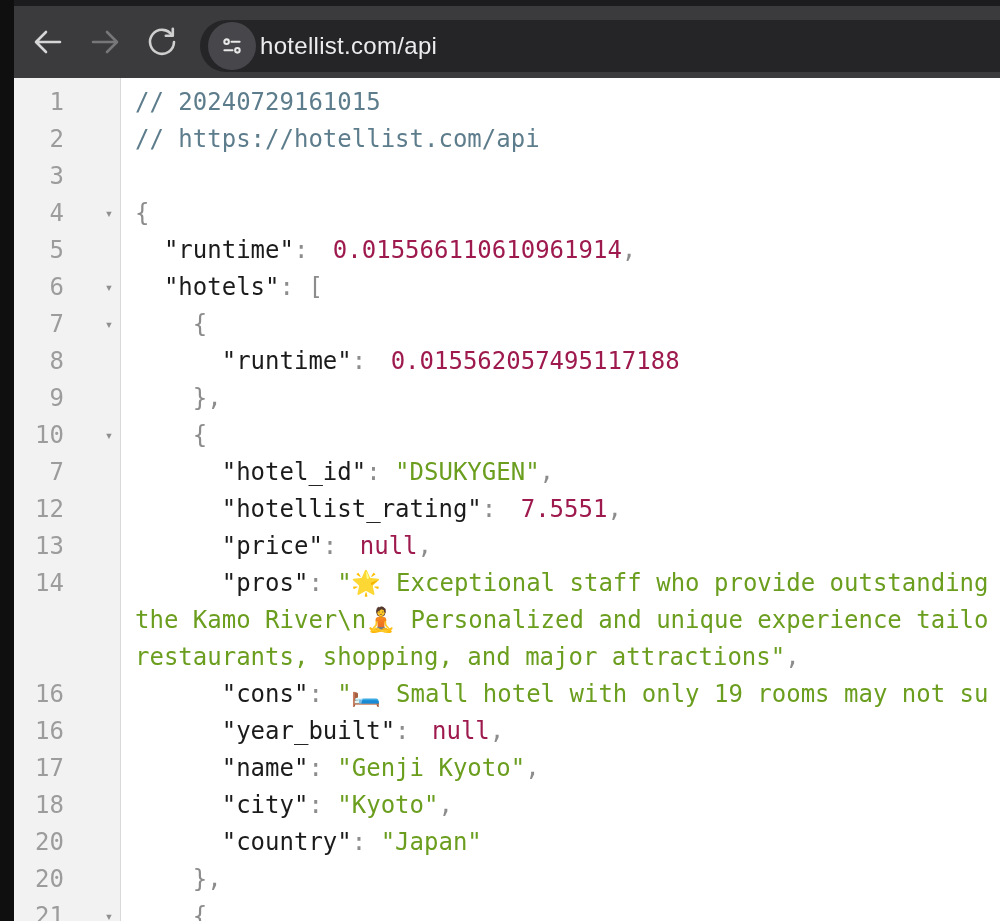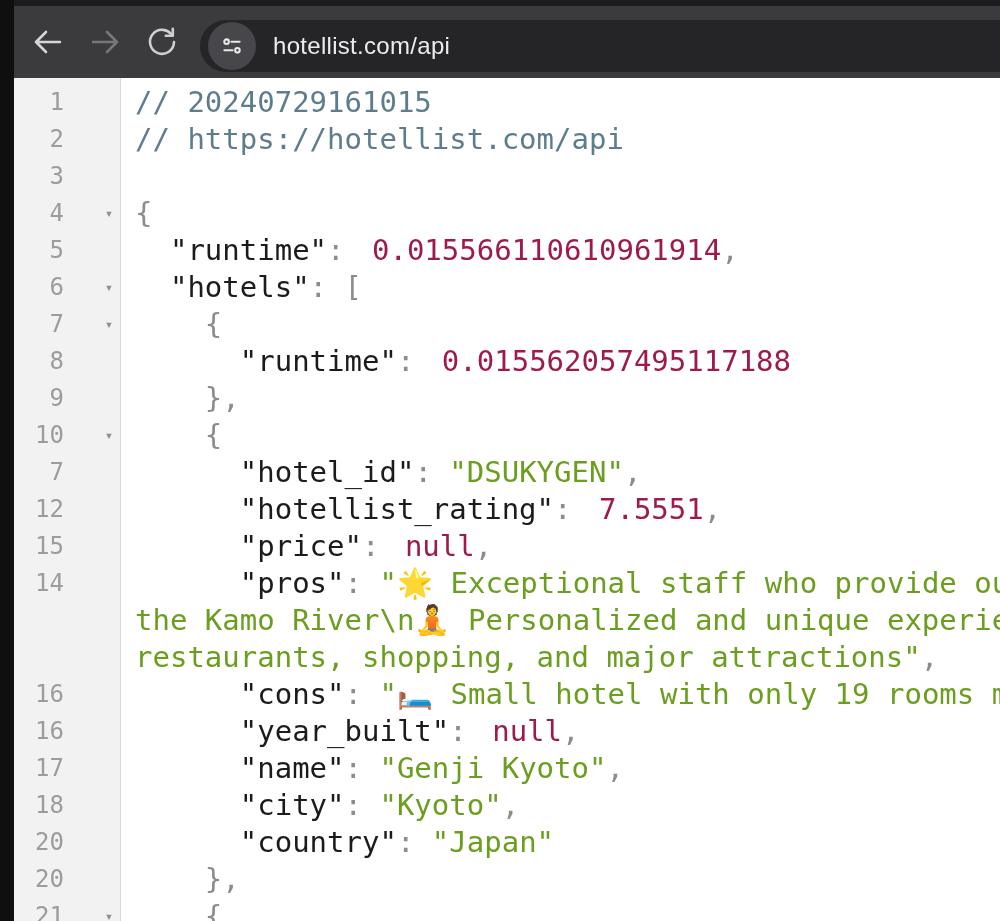--- a/index.html
+++ b/index.html
@@ -11,35 +11,35 @@
   
   .chrome-top-edge{position:absolute;top:0;left:0;width:1000px;height:6px;background:#1c1c1e;}
   .chrome{position:absolute;top:6px;left:0;width:1000px;height:72px;background:#3b3b3e;border-bottom:1px solid #2a2a2c;}
   .nav-btn{position:absolute;top:50%;transform:translateY(-50%);width:36px;height:36px;background:none;border:none;padding:0;cursor:pointer;}
   .nav-btn svg{display:block;width:36px;height:36px;}
   .btn-back{left:30px;}
   .btn-forward{left:87px;}
   .btn-reload{left:144px;}
   .url-bar{position:absolute;left:200px;top:14px;width:800px;height:52px;background:#252528;border-radius:26px 0 0 26px;}
   .tune-circle{position:absolute;left:8px;top:2px;width:48px;height:48px;border-radius:50%;background:#47474b;display:flex;align-items:center;justify-content:center;cursor:pointer;}
-  .url-text{position:absolute;left:73px;top:0;height:68px;line-height:52px;
+  .url-text{position:absolute;left:60px;top:0;height:68px;line-height:52px;
     font-family:"Liberation Sans",sans-serif;font-size:24px;color:#ececee;letter-spacing:.3px;white-space:nowrap;}
 
   
   .left-strip{position:absolute;left:0;top:0;width:14px;height:921px;background:#0f0f0f;z-index:10;}
 
   
   .editor{position:absolute;top:78px;left:14px;width:986px;height:843px;overflow:hidden;background:#fff;}
   .gutter-bg{position:absolute;left:0;top:0;width:106px;height:100%;background:#f2f2f2;border-right:1px solid #d9d9d9;}
   #code-rows{position:absolute;top:6px;left:0;width:100%;}
   .row{display:flex;height:37px;line-height:37px;}
   .gut{width:107px;flex:none;position:relative;}
   .num{position:absolute;left:0;width:50px;text-align:right;font-size:24px;color:#9c9c9c;user-select:none;}
   .fold{position:absolute;left:82px;width:26px;text-align:center;font-size:14px;color:#8f8f8f;cursor:pointer;user-select:none;}
-  .code{flex:1;white-space:pre;overflow:hidden;padding-left:14px;font-size:29px;color:#1b1b1b;}
+  .code{flex:1;white-space:pre;overflow:hidden;padding-left:14px;font-size:24px;color:#1b1b1b;}
   .tok-comment{color:var(--c-comment);}
   .tok-key{color:var(--c-key);}
   .tok-punct{color:var(--c-punct);}
   .tok-str{color:var(--c-str);}
   .tok-num{color:var(--c-num);margin-left:10px;}
   .tok-null{color:var(--c-null);margin-left:8px;}
   .tok-ws{color:var(--c-key);}
 </style>
 </head>
 <body style="--c-comment: #5e7d8c; --c-key: #1b1b1b; --c-punct: #8c8c8c; --c-str: #6b9e1e; --c-num: #9e1a4e; --c-null: #9e1a4e;">
@@ -149,21 +149,21 @@
         <div class="code"><span class="tok-ws">      </span><span class="tok-key">"hotel_id"</span><span class="tok-punct">: </span><span class="tok-str">"DSUKYGEN"</span><span class="tok-punct">,</span></div>
       </div>
       <div class="row">
         <div class="gut">
           <span class="num">12</span>
         </div>
         <div class="code"><span class="tok-ws">      </span><span class="tok-key">"hotellist_rating"</span><span class="tok-punct">: </span><span class="tok-num">7.5551</span><span class="tok-punct">,</span></div>
       </div>
       <div class="row">
         <div class="gut">
-          <span class="num">15</span>
+          <span class="num">13</span>
         </div>
         <div class="code"><span class="tok-ws">      </span><span class="tok-key">"price"</span><span class="tok-punct">: </span><span class="tok-null">null</span><span class="tok-punct">,</span></div>
       </div>
       <div class="row">
         <div class="gut">
           <span class="num">14</span>
         </div>
         <div class="code"><span class="tok-ws">      </span><span class="tok-key">"pros"</span><span class="tok-punct">: </span><span class="tok-str">"🌟 Exceptional staff who provide outstanding</span></div>
       </div>
       <div class="row">

